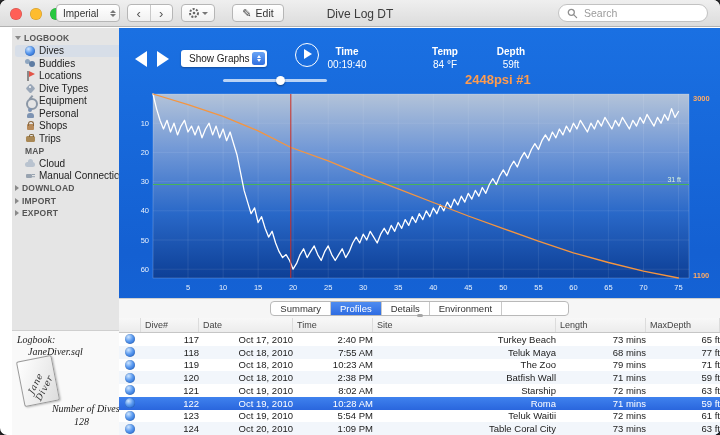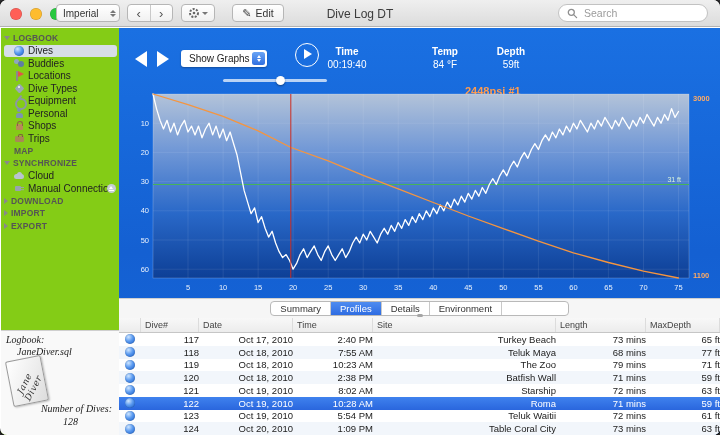--- a/index.html
+++ b/index.html
@@ -20,21 +20,21 @@
   .nb:first-child{border-right:1px solid #c9c9c9;}
   .gearbtn{position:absolute;left:181px;top:4px;height:18px;width:34px;border:1px solid #b6b6b6;border-radius:4px;background:linear-gradient(#fff,#f1f1f1);display:flex;align-items:center;justify-content:center;gap:2px;}
   .dn{width:0;height:0;border-left:3px solid transparent;border-right:3px solid transparent;border-top:3.5px solid #777;}
   .editbtn{position:absolute;left:232px;top:4px;height:18px;width:52px;border:1px solid #b6b6b6;border-radius:4px;background:linear-gradient(#fff,#f1f1f1);display:flex;align-items:center;justify-content:center;gap:4px;font-size:10.5px;color:#333;}
   .pencil{font-size:11px;color:#444;line-height:1;}
   .wtitle{position:absolute;left:300px;right:300px;top:7px;text-align:center;font-size:12px;color:#3c3c3c;white-space:nowrap;}
   .searchf{position:absolute;right:12px;top:4px;width:150px;height:18px;border:1px solid #c2c2c2;border-radius:9px;background:#fff;display:flex;align-items:center;padding:0 8px;gap:4px;}
   .searchf input{border:none;outline:none;flex:1;font-size:10.5px;color:#333;background:transparent;font-family:"Liberation Sans",sans-serif;min-width:0;}
   .searchf input::placeholder{color:#9b9b9b;}
   
-  .sidebar{position:absolute;left:1px;top:28px;width:120px;bottom:0;background:#84cc16;border-right:1px solid #c4c4c4;}
+  .sidebar{position:absolute;left:12px;top:28px;width:120px;bottom:0;background:#e5e5e5;border-right:1px solid #c4c4c4;}
   #sidebar-list{position:absolute;top:4px;left:0;right:0;}
   .shead{height:12.5px;display:flex;align-items:center;padding-left:3px;gap:3px;font-size:8.5px;font-weight:bold;color:#555;letter-spacing:.2px;}
   .tri{width:0;height:0;flex:0 0 auto;}
   .tri.exp{border-left:3.5px solid transparent;border-right:3.5px solid transparent;border-top:4.5px solid #8a8a8a;}
   .tri.col{border-top:3.5px solid transparent;border-bottom:3.5px solid transparent;border-left:4.5px solid #8a8a8a;}
   .tri.none{width:7px;}
   .srow{height:12.5px;display:flex;align-items:center;gap:4px;padding-left:13px;font-size:10px;color:#222;position:relative;}
   .srow.sel{background:#d7dee8;border-radius:3px;margin:0 3px;padding-left:10px;text-align:center;}
   .slab{white-space:nowrap;overflow:hidden;}
   .ico{width:10px;height:10px;display:inline-block;position:relative;flex:0 0 auto;}
@@ -80,21 +80,21 @@
   .slider .track{position:absolute;left:0;right:0;top:3px;height:3px;border-radius:2px;background:rgba(255,255,255,.7);}
   .slider .knob{position:absolute;top:0;width:9px;height:9px;border-radius:50%;background:#fff;box-shadow:0 1px 2px rgba(0,0,0,.4);transform:translateX(-4px);}
   .playbtn{position:absolute;left:176px;top:15px;width:24px;height:24px;border:1.5px solid #fff;border-radius:50%;}
   .playbtn::after{content:"";position:absolute;left:7.5px;top:5px;border-top:5.5px solid transparent;border-bottom:5.5px solid transparent;border-left:8.5px solid #fff;}
   .info{position:absolute;top:17px;color:#fff;text-align:center;}
   .info .lab{font-size:10px;font-weight:bold;line-height:13px;}
   .info .val{font-size:10px;line-height:13px;}
   #info-time{left:196px;width:64px;}
   #info-temp{left:298px;width:56px;}
   #info-depth{left:364px;width:56px;}
-  .pressure{position:absolute;left:346px;top:57px;font-size:11px;font-weight:bold;color:#ff9c4f;}
+  .pressure{position:absolute;left:346px;top:44px;font-size:13px;font-weight:bold;color:#ff9c4f;}
   #chartwrap{position:absolute;left:10px;top:60px;width:586px;height:208px;}
   #chartwrap text{font-family:"Liberation Sans",sans-serif;}
   #chartwrap .tick{fill:#e9f1fc;font-size:7.5px;}
   #chartwrap .ptick{fill:#ffab63;font-size:7.5px;font-weight:bold;}
   #chartwrap .avglab{fill:#daf5dc;font-size:7px;}
   
   .tabband{position:absolute;left:0;right:0;top:270px;height:20px;background:#f6f6f6;border-top:1px solid #d0d0d0;display:flex;align-items:center;justify-content:center;}
   .segtabs{display:flex;height:15px;border:1px solid #b9b9b9;border-radius:4px;overflow:hidden;background:#fff;}
   .seg{padding:0 9px;display:flex;align-items:center;font-size:9.5px;color:#333;border-right:1px solid #c9c9c9;white-space:nowrap;}
   .seg:last-child{border-right:none;margin-top:24px;}
@@ -189,24 +189,20 @@
           <span class="ico shop"></span>
           <span class="slab">Shops</span>
         </div>
         <div class="srow">
           <span class="ico trip"></span>
           <span class="slab">Trips</span>
         </div>
         <div class="shead">
           <span class="tri none"></span>
           <span>MAP</span>
-        </div>
-        <div class="shead">
-          <span class="tri exp"></span>
-          <span>SYNCHRONIZE</span>
         </div>
         <div class="srow">
           <span class="ico cloud"></span>
           <span class="slab">Cloud</span>
         </div>
         <div class="srow">
           <span class="ico connection"></span>
           <span class="slab">Manual Connection</span>
           <span class="eject"></span>
         </div>

